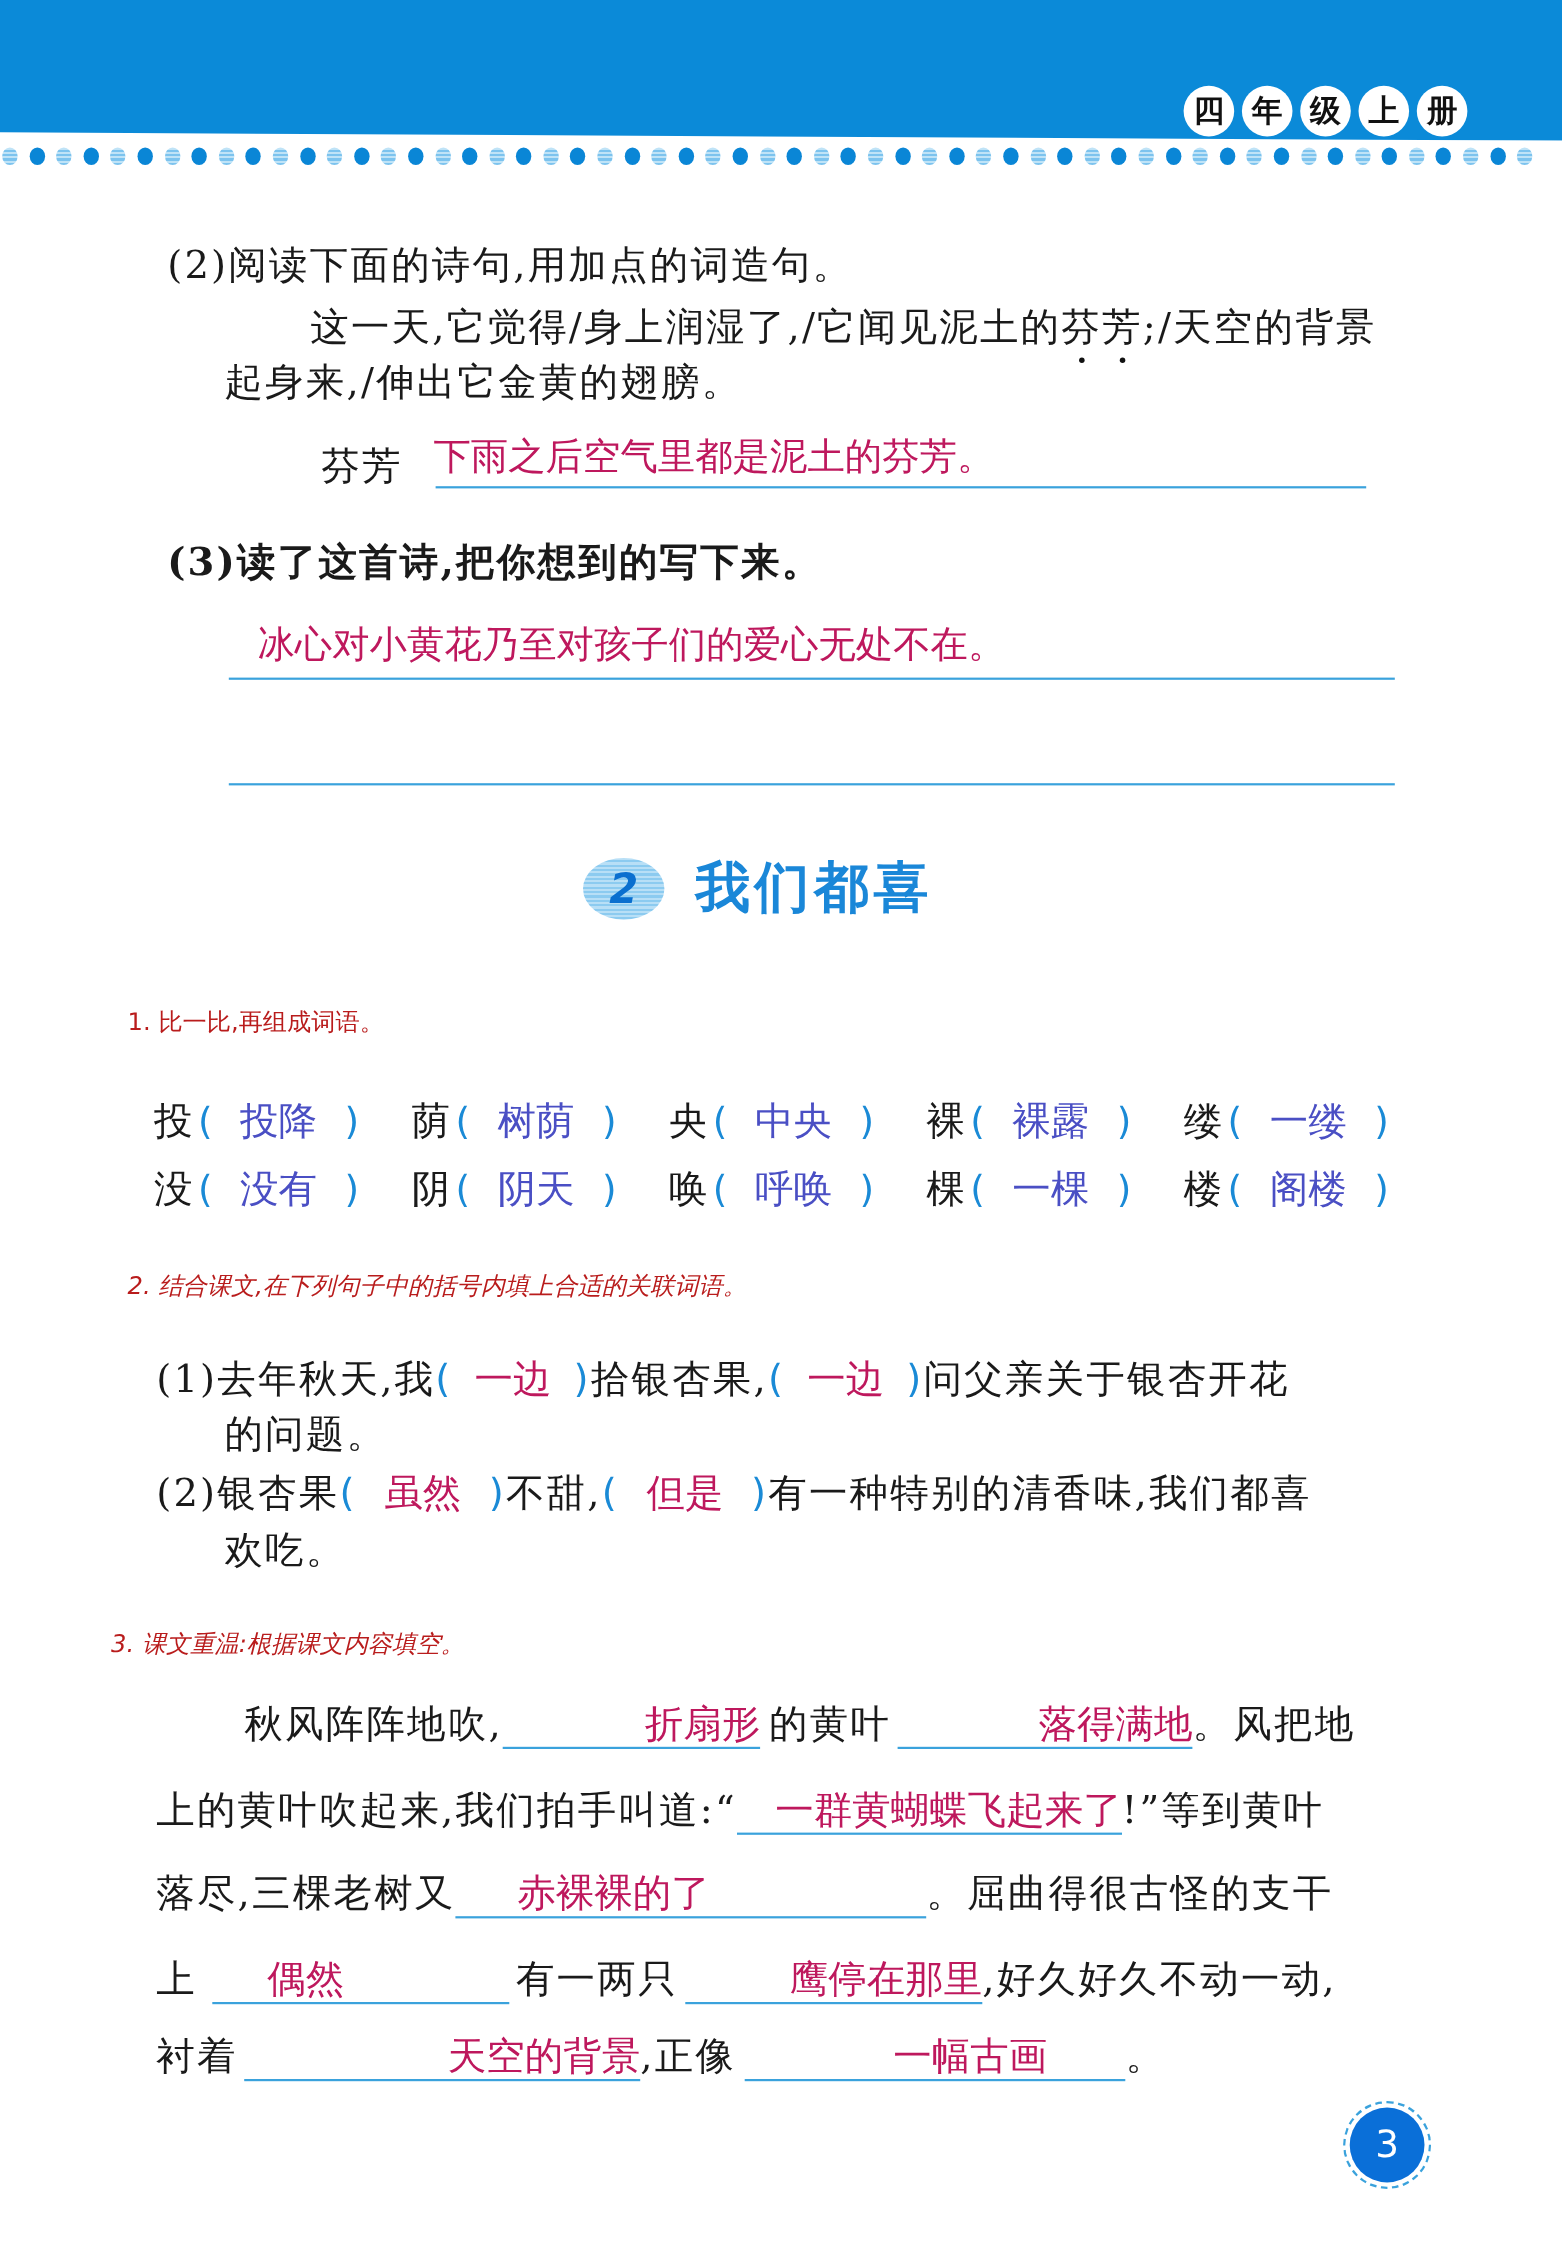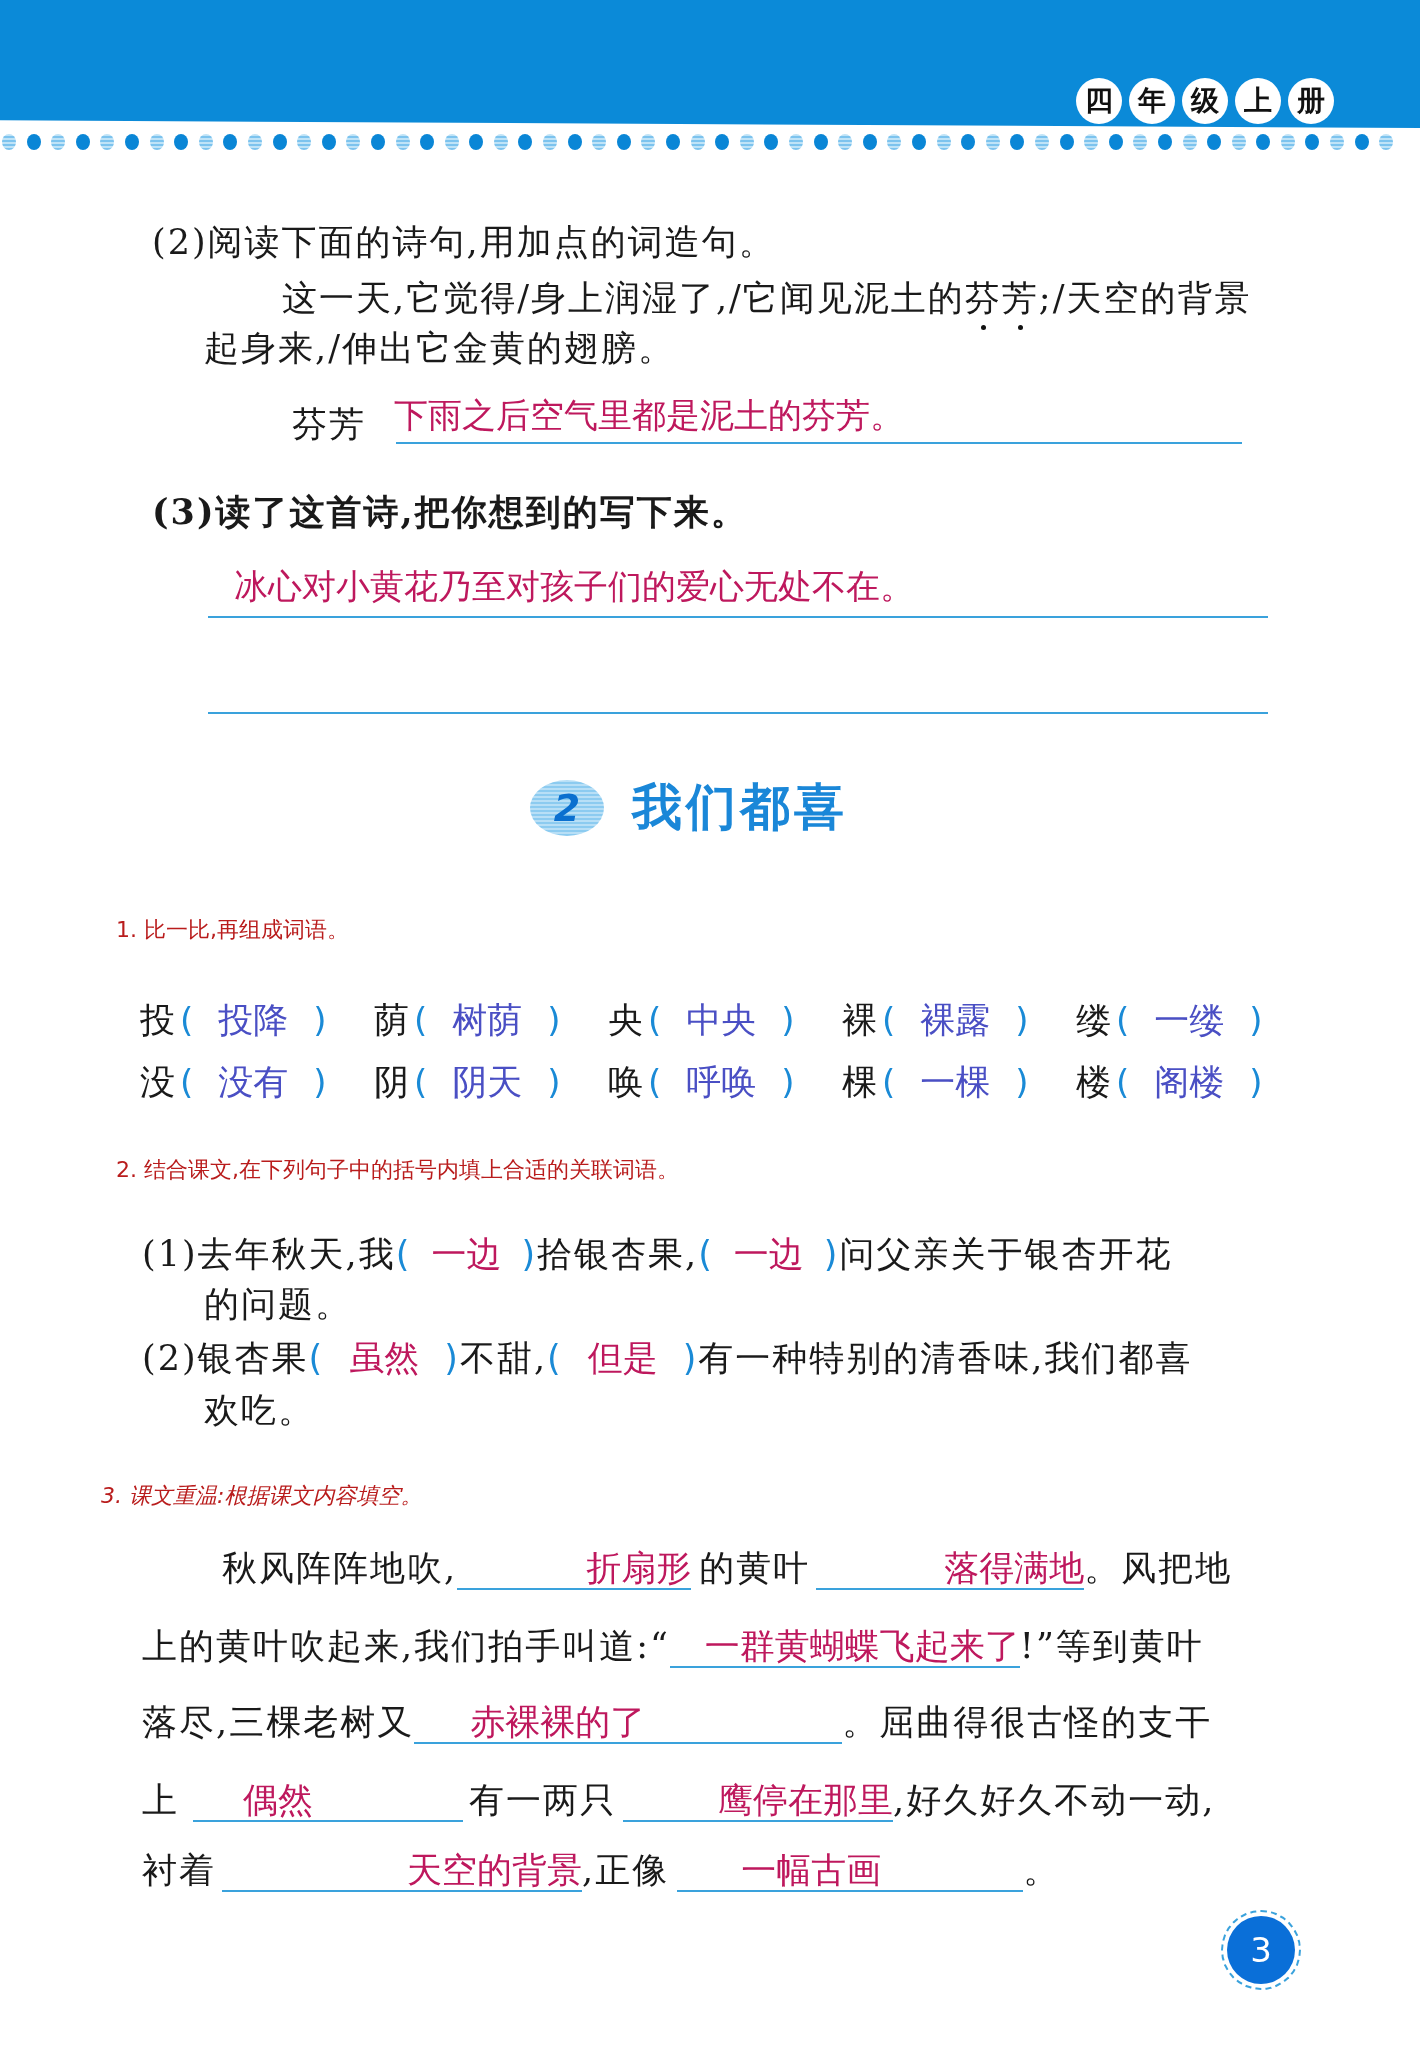--- a/index.html
+++ b/index.html
@@ -225,35 +225,35 @@
       <span class="wg-paren">)</span>
     </div>
   <div class="wg-cell">
       <span class="wg-char">楼</span>
       <span class="wg-paren">(</span>
       <span class="wg-ans">阁楼</span>
       <span class="wg-paren">)</span>
     </div>
 </div>
 
-<div class="q-head" style="left:104px; top:1152px;">2. 结合课文,在下列句子中的括号内填上合适的关联词语。</div>
+<div class="q-head" style="left:104px; top:1152px;font-style:italic;">2. 结合课文,在下列句子中的括号内填上合适的关联词语。</div>
 
 <div class="line" style="left:142px; top:1234px;"><span>(1)</span><span>去年秋天,我</span><span class="blue-par">(</span><span class="ans" style="display:inline-block;width:110px;text-align:center;">一边</span><span class="blue-par">)</span><span>拾银杏果,</span><span class="blue-par">(</span><span class="ans" style="display:inline-block;width:110px;text-align:center;">一边</span><span class="blue-par">)</span><span>问父亲关于银杏开花</span></div>
 <div class="line" style="left:204px; top:1284px;">的问题。</div>
 
 <div class="line" style="left:142px; top:1338px;"><span>(2)</span><span>银杏果</span><span class="blue-par">(</span><span class="ans" style="display:inline-block;width:120px;text-align:center;">虽然</span><span class="blue-par">)</span><span>不甜,</span><span class="blue-par">(</span><span class="ans" style="display:inline-block;width:120px;text-align:center;">但是</span><span class="blue-par">)</span><span>有一种特别的清香味,我们都喜</span></div>
 <div class="line" style="left:204px; top:1390px;">欢吃。</div>
 
 <div class="q-head" style="left:89px; top:1478px;font-style:italic;">3. 课文重温:根据课文内容填空。</div>
 
 <div class="line" style="left:222px; top:1548px;"><span>秋风阵阵地吹,</span><span class="blank ans" style="width:234px;">折扇形</span><span style="margin-left:8px;">的黄叶</span><span class="blank ans" style="width:268px;margin-left:6px;">落得满地</span><span>。风把地</span></div>
 
 <div class="line" style="left:142px; top:1626px;"><span>上的黄叶吹起来,我们拍手叫道:“</span><span class="blank ans" style="width:350px;">一群黄蝴蝶飞起来了</span><span>!”等到黄叶</span></div>
 
 <div class="line" style="left:142px; top:1702px;"><span>落尽,三棵老树又</span><span class="blank ans" style="width:428px;text-align:left;padding-left:56px;">赤裸裸的了</span><span>。屈曲得很古怪的支干</span></div>
 
 <div class="line" style="left:142px; top:1780px;"><span>上</span><span class="blank ans" style="width:270px;margin-left:14px;text-align:left;padding-left:50px;">偶然</span><span style="margin-left:6px;">有一两只</span><span class="blank ans" style="width:270px;margin-left:6px;">鹰停在那里</span><span>,好久好久不动一动,</span></div>
 
-<div class="line" style="left:142px; top:1850px;"><span>衬着</span><span class="blank ans" style="width:360px;margin-left:6px;">天空的背景</span><span>,正像</span><span class="blank ans" style="width:346px;margin-left:8px;text-align:left;padding-left:64px;">一幅古画</span><span>。</span></div>
+<div class="line" style="left:142px; top:1850px;"><span>衬着</span><span class="blank ans" style="width:360px;margin-left:6px;">天空的背景</span><span>,正像</span><span class="blank ans" style="width:346px;margin-left:8px;text-align:center;padding-left:64px;">一幅古画</span><span>。</span></div>
 
 <div class="page-num">
   <div class="page-num-inner">3</div>
 </div>
 
 </body></html>

